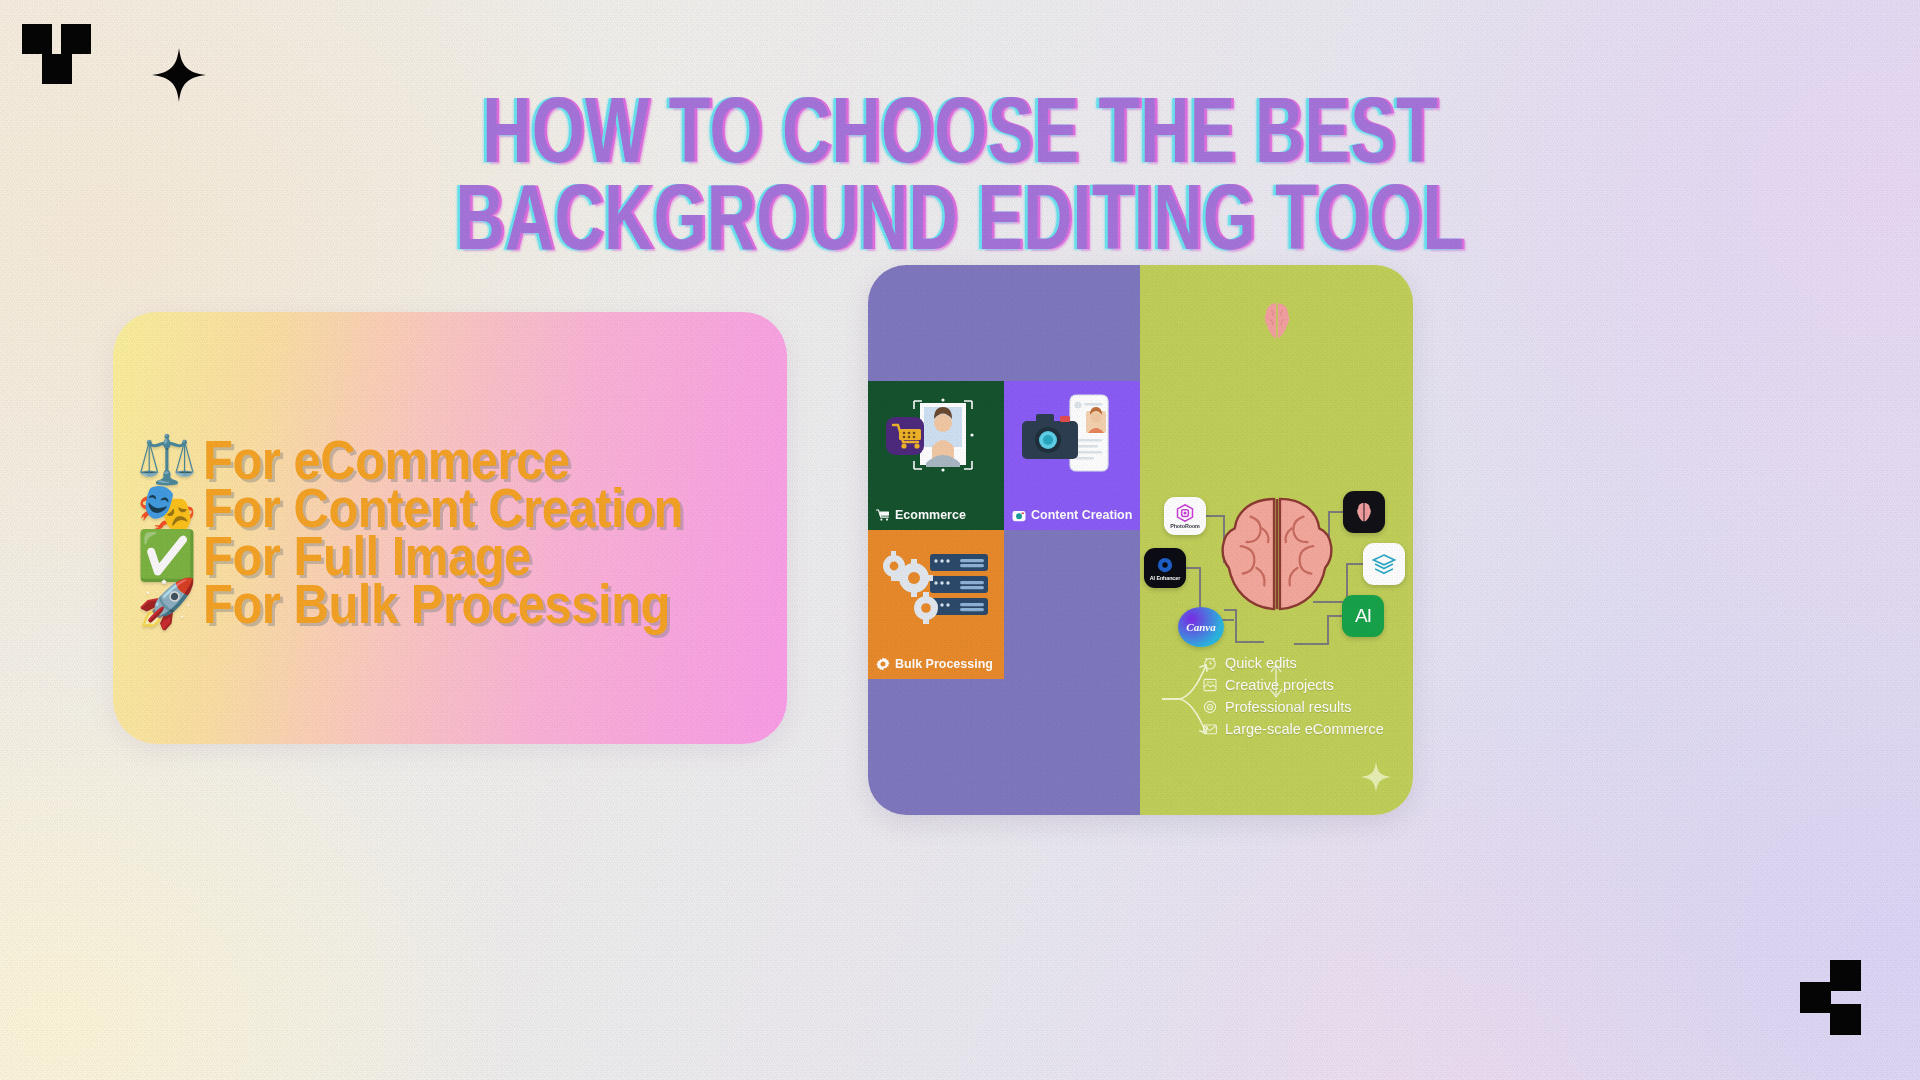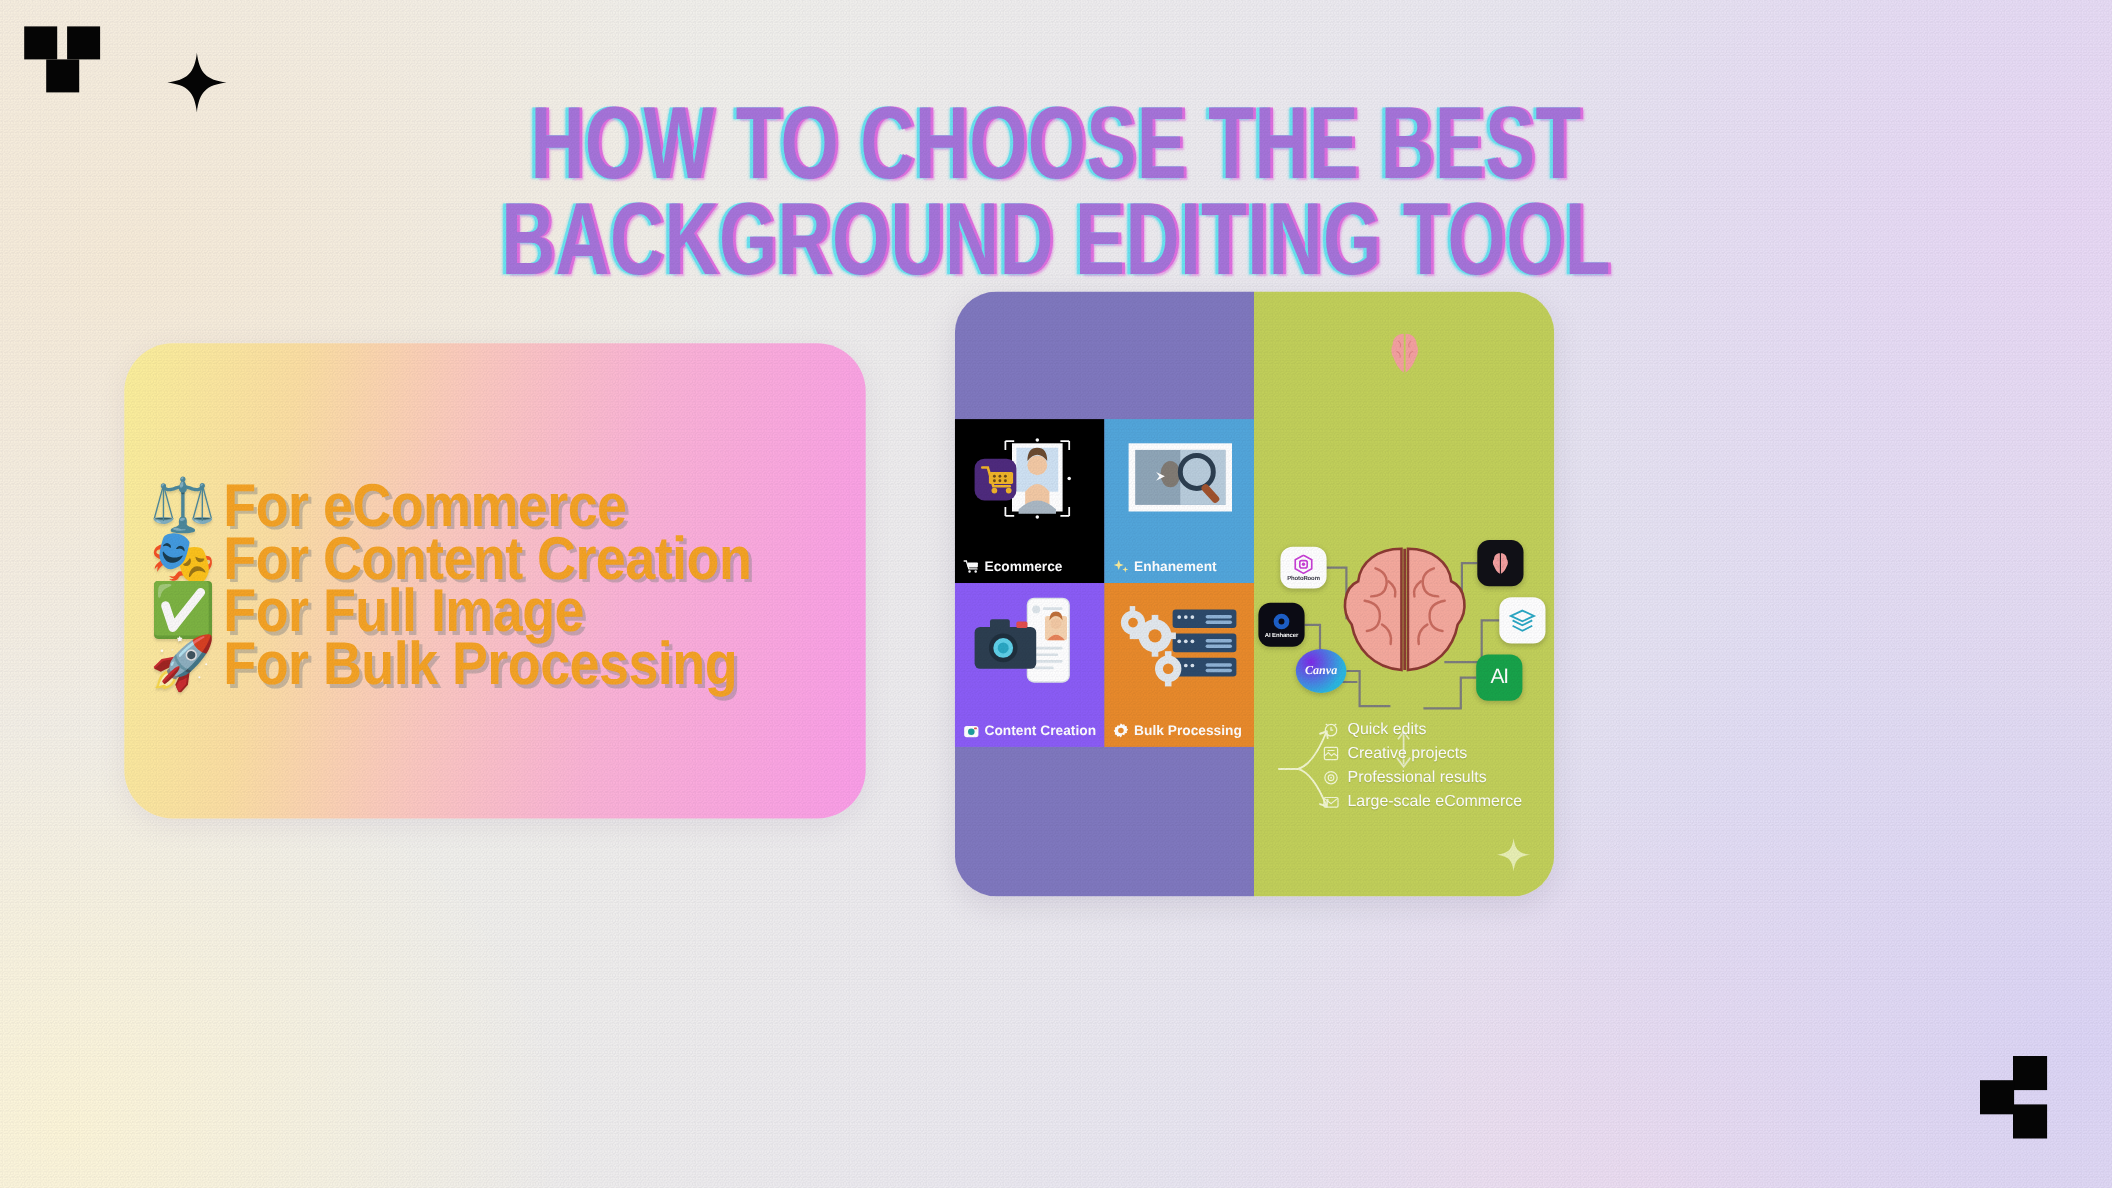--- a/index.html
+++ b/index.html
@@ -138,41 +138,41 @@
     position: absolute;
     left: 8px; bottom: 8px; right: 4px;
     display: flex; align-items: center; gap: 5px;
     color: #fff;
     font-size: 12.5px;
     font-weight: bold;
     font-family: "Liberation Sans", sans-serif;
     white-space: nowrap;
   }
   .qlabel svg { flex: 0 0 auto; }
-  #q-ecom { background: #000000; }
+  #q-ecom { background: #14532d; }
   #q-enh  { background: #52a6db; }
   #q-cont { background: #8b5cf6; }
   #q-bulk { background: #e98a2b; }
 
   
   #brain-small { position: absolute; left: 50%; transform: translateX(-50%); top: 35px; width: 42px; height: 42px; }
   #brain-big   { position: absolute; left: 50%; transform: translateX(-50%); top: 230px; width: 128px; height: 118px; }
 
   .app-ico {
     position: absolute;
     border-radius: 11px;
     display: flex; flex-direction: column;
     align-items: center; justify-content: center;
     box-shadow: 0 2px 5px rgba(0,0,0,.18);
     font-size: 6px;
     font-family: "Liberation Sans", sans-serif;
   }
   #ico-photoroom { left: 24px;  top: 232px; width: 42px; height: 38px; background: #fff; }
   #ico-aienh     { left: 4px;   top: 283px; width: 42px; height: 40px; background: #0b0b14; color:#fff; }
-  #ico-canva     { left: 38px;  top: 325px; width: 46px; height: 40px;
+  #ico-canva     { left: 38px;  top: 342px; width: 46px; height: 40px;
                    background: radial-gradient(circle at 30% 30%, #7d2ae8, #2ab6e0 70%);
                    color:#fff; border-radius: 50%; }
   #ico-brainapp  { left: 203px; top: 226px; width: 42px; height: 42px; background: #101016; }
   #ico-layers    { left: 223px; top: 278px; width: 42px; height: 42px; background: #fff; }
   #ico-ai        { left: 202px; top: 330px; width: 42px; height: 42px; background: #17a34a; color:#fff; }
   .ico-cap { font-size: 5.4px; font-weight: bold; margin-top: 1px; letter-spacing: -0.1px; }
 
   #wires { position: absolute; left: 0; top: 0; width: 273px; height: 550px; pointer-events: none; }
 
   #feature-list {
@@ -278,38 +278,20 @@
             <svg width="14" height="12" viewBox="0 0 14 12">
               <path d="M0 1 h2.5 l2.3 7.2 h7.4" fill="none" stroke="#fff" stroke-width="1.2" stroke-linecap="round"></path>
               <rect x="3.6" y="2.4" width="9.4" height="4.4" rx="0.7" fill="#fff"></rect>
               <circle cx="5.4" cy="10.6" r="1.1" fill="#fff"></circle>
                 <circle cx="11" cy="10.6" r="1.1" fill="#fff"></circle>
             </svg>
             <span>Ecommerce</span>
           </div>
         </div>
 
-        <div class="quad" id="q-enh">
-          <svg class="art" viewBox="0 0 136 96">
-            <rect x="22" y="14" width="94" height="62" fill="#fff"></rect>
-            <rect x="28" y="20" width="82" height="50" fill="#8fa6b8"></rect>
-            <rect x="69" y="20" width="41" height="50" fill="#b9cddc"></rect>
-            <ellipse cx="60" cy="42" rx="9" ry="12" fill="#7a6450" opacity=".65"></ellipse>
-            <path d="M34 44 h16 l-3 -4 l8 4 l-8 4 l3 -4z" fill="#fff"></path>
-            <circle cx="84" cy="40" r="15" fill="none" stroke="#2c3e50" stroke-width="4.5"></circle>
-            <rect x="93" y="50" width="7" height="20" rx="3" fill="#a0522d" transform="rotate(-42 96 60)"></rect>
-          </svg>
-          <div class="qlabel">
-            <svg width="14" height="13" viewBox="0 0 14 13">
-              <path d="M5 0 L6.2 3.4 L9.6 4.6 L6.2 5.8 L5 9.2 L3.8 5.8 L0.4 4.6 L3.8 3.4 Z" fill="#f7ea9a"></path>
-              <path d="M11 6 L11.7 8 L13.7 8.7 L11.7 9.4 L11 11.4 L10.3 9.4 L8.3 8.7 L10.3 8 Z" fill="#f7ea9a"></path>
-            </svg>
-            <span>Enhanement</span>
-          </div>
-        </div>
 
         <div class="quad" id="q-cont">
           <svg class="art" viewBox="0 0 136 96">
             <rect x="66" y="6" width="38" height="76" rx="6" fill="#fff" stroke="#dfe6ea" stroke-width="1.2"></rect>
             <circle cx="74" cy="16" r="3.6" fill="#dde5ea"></circle>
             <rect x="80" y="14" width="18" height="2.6" rx="1.3" fill="#dde5ea"></rect>
             <rect x="82" y="22" width="20" height="22" rx="2" fill="#f6d3b0"></rect>
             <circle cx="92" cy="29" r="5" fill="#f3c9a4"></circle>
             <path d="M86 26 q6 -8 12 0 q0 -8 -6 -8 q-6 0 -6 8z" fill="#c0703a"></path>
             <path d="M84 44 q8 -10 16 0 z" fill="#e8845b"></path>

